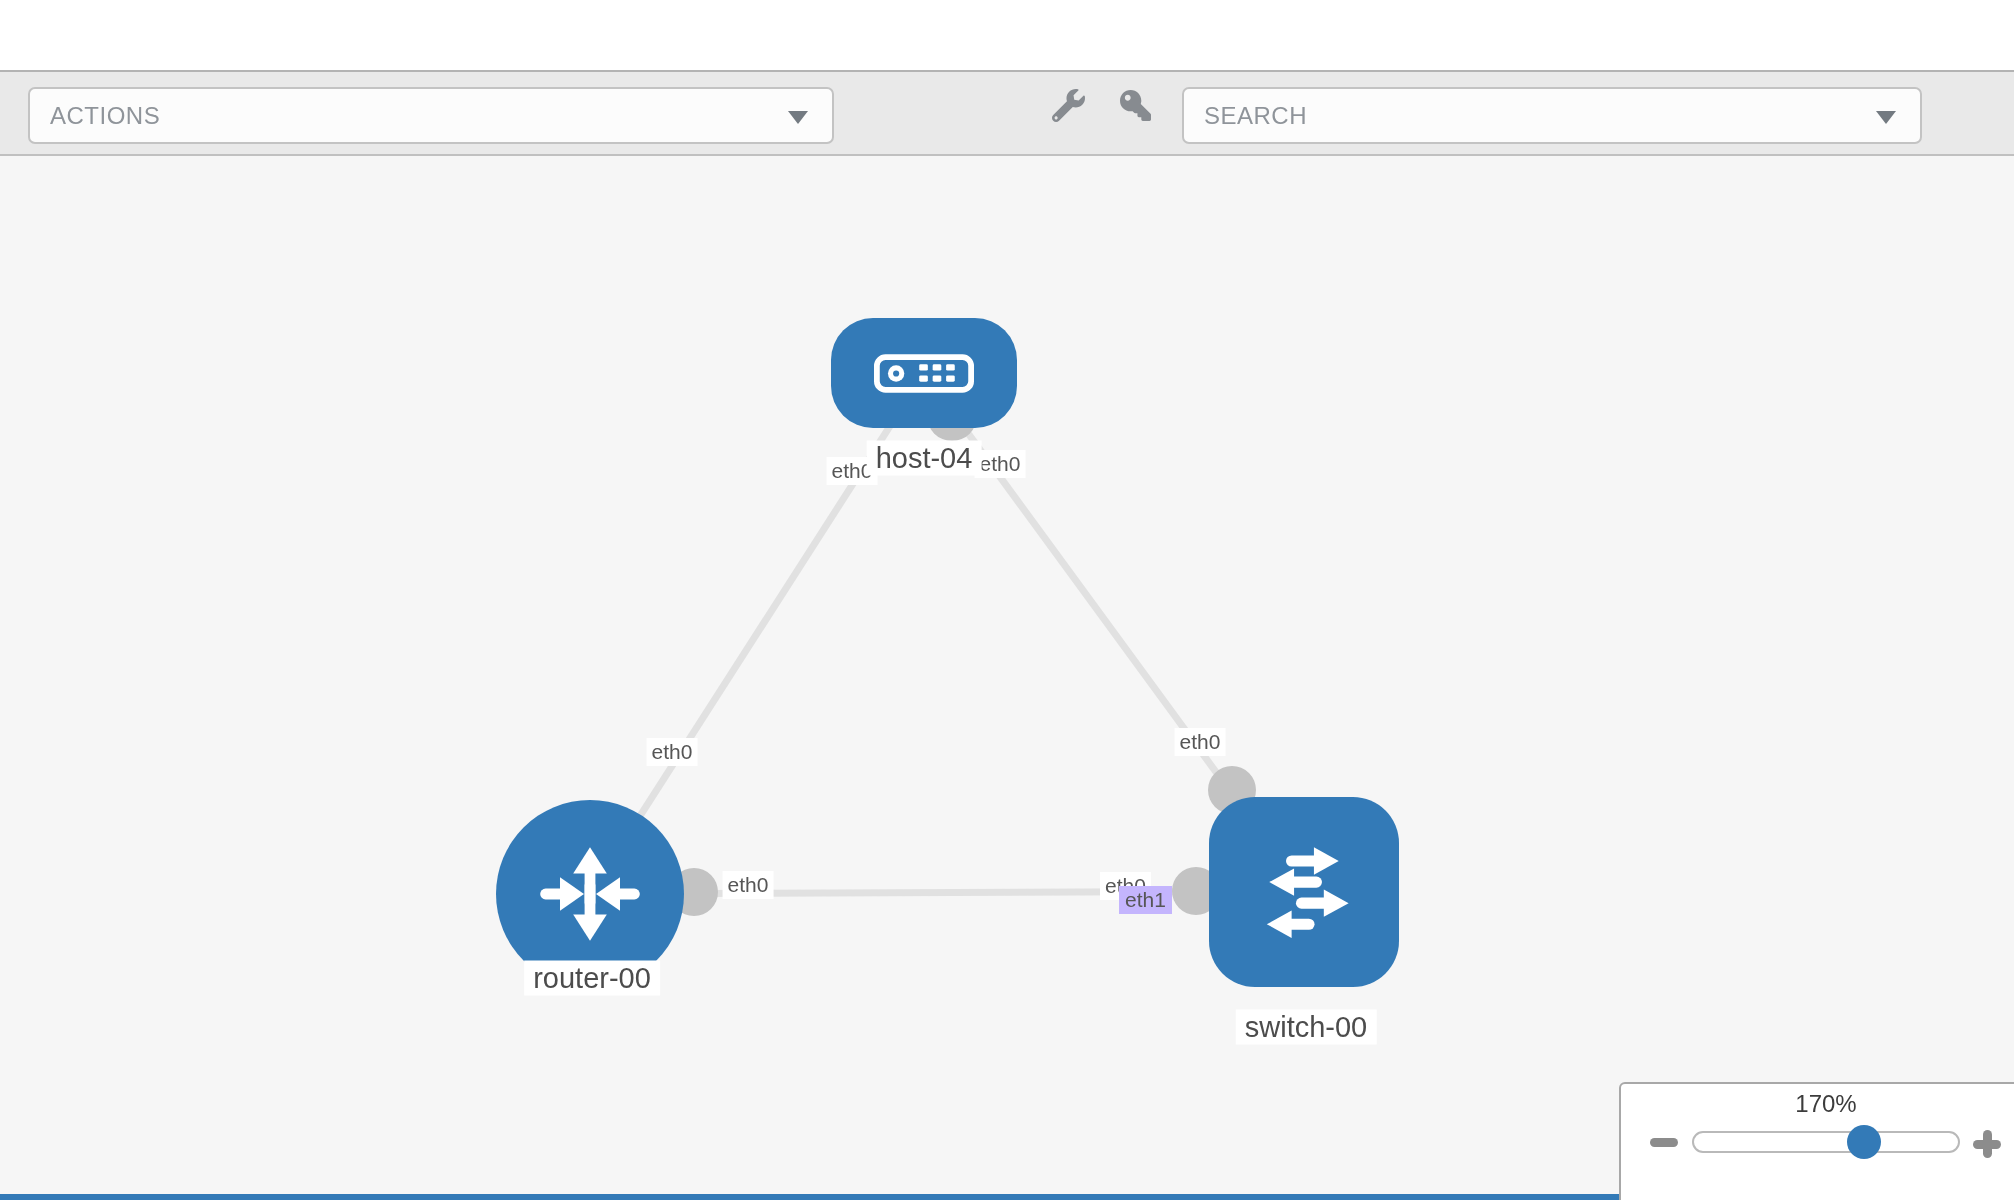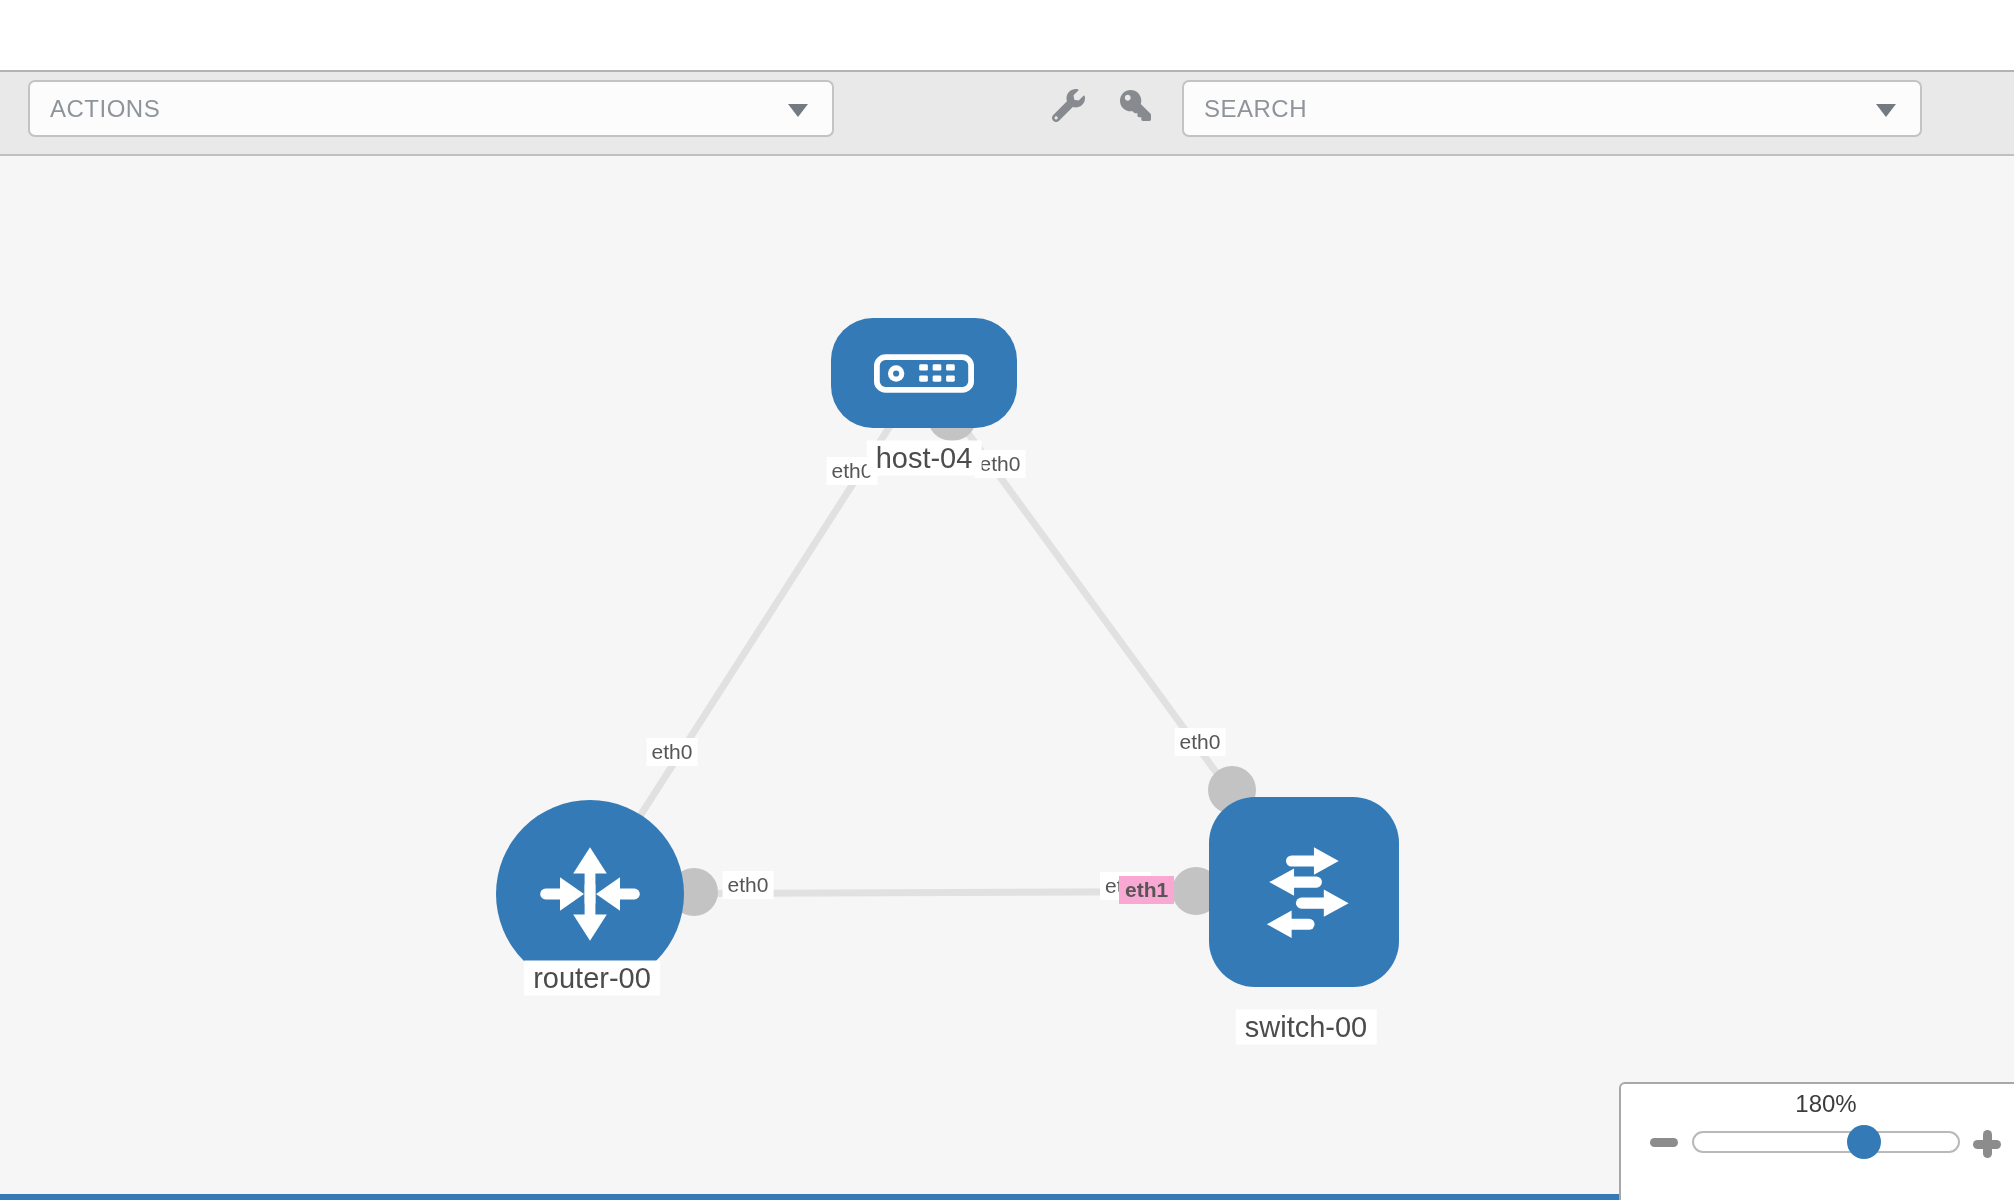--- a/index.html
+++ b/index.html
@@ -14,21 +14,21 @@
 
   
   .header{position:absolute;left:0;top:0;width:2014px;height:70px;background:#fff;}
   .page-title{position:absolute;left:30px;top:0;height:70px;display:flex;align-items:center;
     font-size:27px;font-weight:bold;color:#656160;letter-spacing:.2px;}
   .close-btn{position:absolute;left:1958px;top:16px;width:36px;height:36px;border:none;background:transparent;cursor:pointer;}
 
   
   .toolbar{position:absolute;left:0;top:70px;width:2014px;height:86px;background:#e9e9e9;
     border-top:2px solid #b3b3b3;border-bottom:2px solid #c0c0c0;}
-  .select-box{position:absolute;top:8px;height:57px;background:#fcfcfc;border:2px solid #c3c3c3;
+  .select-box{position:absolute;top:15px;height:57px;background:#fcfcfc;border:2px solid #c3c3c3;
     border-radius:7px;display:flex;align-items:center;cursor:pointer;}
   .select-box .select-label{font-size:24px;color:#8f949a;padding-left:20px;letter-spacing:.5px;}
   .caret{position:absolute;right:24px;top:50%;margin-top:-5px;width:0;height:0;
     border-left:10px solid transparent;border-right:10px solid transparent;border-top:13px solid #737a81;}
   .actions-box{left:28px;width:806px;}
   .search-box{left:1182px;width:740px;text-align:center;}
   .tool-btn{position:absolute;top:10px;width:46px;height:46px;border:none;background:transparent;cursor:pointer;
     display:flex;align-items:center;justify-content:center;}
   .tool-btn svg{fill:#878b90;}
   .btn-wrench{left:1045px;}
@@ -44,21 +44,21 @@
   .node-host{left:831px;top:318px;width:186px;height:110px;border-radius:42px;}
   .node-router{left:496px;top:800px;width:188px;height:188px;border-radius:50%;}
   .node-switch{left:1209px;top:797px;width:190px;height:190px;border-radius:46px;}
 
   .node-label{position:absolute;transform:translate(-50%,-50%);background:#fff;color:#4c4c4c;
     font-size:29px;padding:1px 9px;white-space:nowrap;z-index:7;}
   .eth-label{position:absolute;transform:translate(-50%,-50%);background:#fff;color:#565656;
     font-size:21px;padding:1px 5px;white-space:nowrap;z-index:5;line-height:26px;}
   .eth-overlap{position:absolute;left:1100px;top:872px;height:28px;z-index:5;font-size:21px;color:#565656;line-height:26px;}
   .eth-overlap .back{position:absolute;left:0;top:0;background:#fff;padding:1px 5px;}
-  .eth-overlap .front{position:absolute;left:19px;top:4px;background:#f9a8d4;padding:1px 6px;font-weight:bold;}
+  .eth-overlap .front{position:absolute;left:19px;top:14px;background:#c4b5fd;padding:1px 6px;}
 
   
   .bottom-bar{position:absolute;left:0;top:1194px;width:1620px;height:6px;background:var(--accent);}
 
   
   .zoom-panel{position:absolute;left:1619px;top:1082px;width:420px;height:140px;background:#fff;
     border:2px solid #a8a8a8;border-radius:6px 0 0 0;z-index:10;}
   .zoom-value{position:absolute;left:71px;top:6px;width:268px;text-align:center;font-size:24px;color:#3c3c3c;}
   .zoom-minus{position:absolute;left:29px;top:54px;width:28px;height:9px;border:none;border-radius:5px;
     background:#8c8c8c;cursor:pointer;padding:0;}
@@ -172,21 +172,21 @@
     </svg>
   </div>
 
   <div class="node-label" style="left:924px;top:458px;">host-04</div>
   <div class="node-label" style="left:592px;top:978px;">router-00</div>
   <div class="node-label" style="left:1306px;top:1027px;">switch-00</div>
 
   <div class="bottom-bar"></div>
 
   <div class="zoom-panel">
-    <div class="zoom-value">180%</div>
+    <div class="zoom-value">170%</div>
     <button class="zoom-minus"></button>
     <div class="zoom-track"></div>
     <div class="zoom-handle"></div>
     <button class="zoom-plus">
       <span class="h"></span>
       <span class="v"></span>
     </button>
   </div>
 
 </div>

